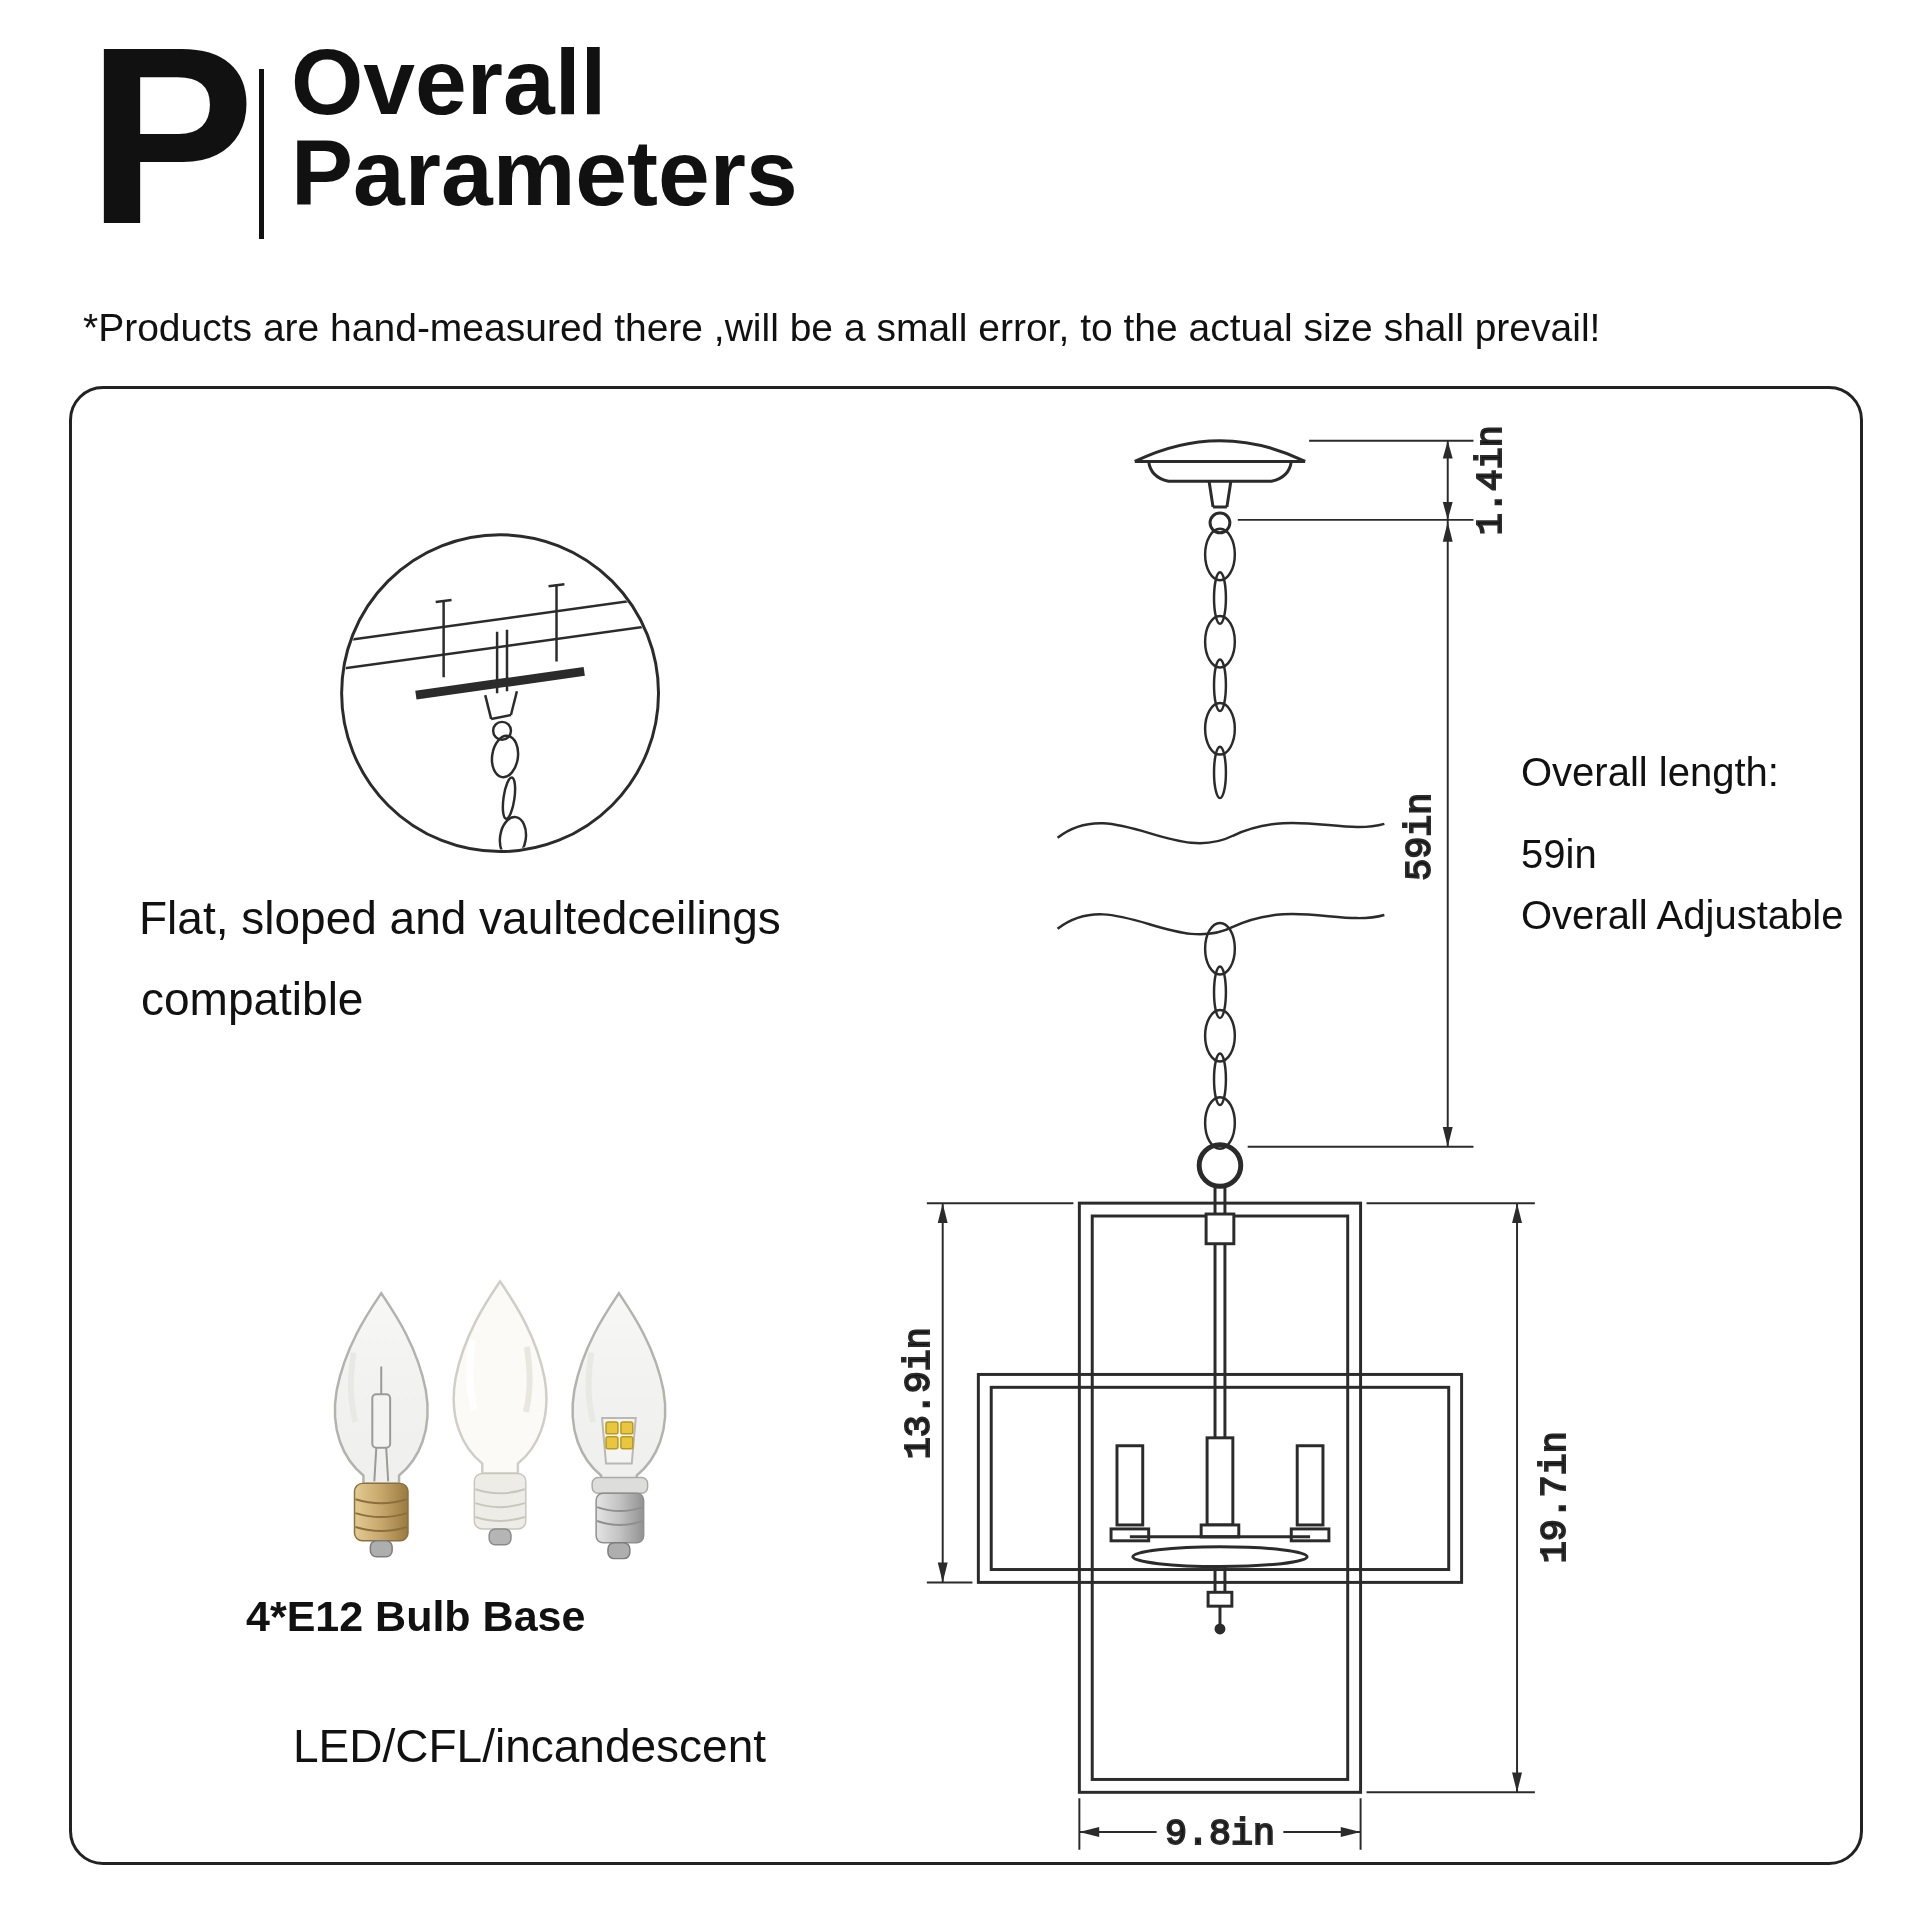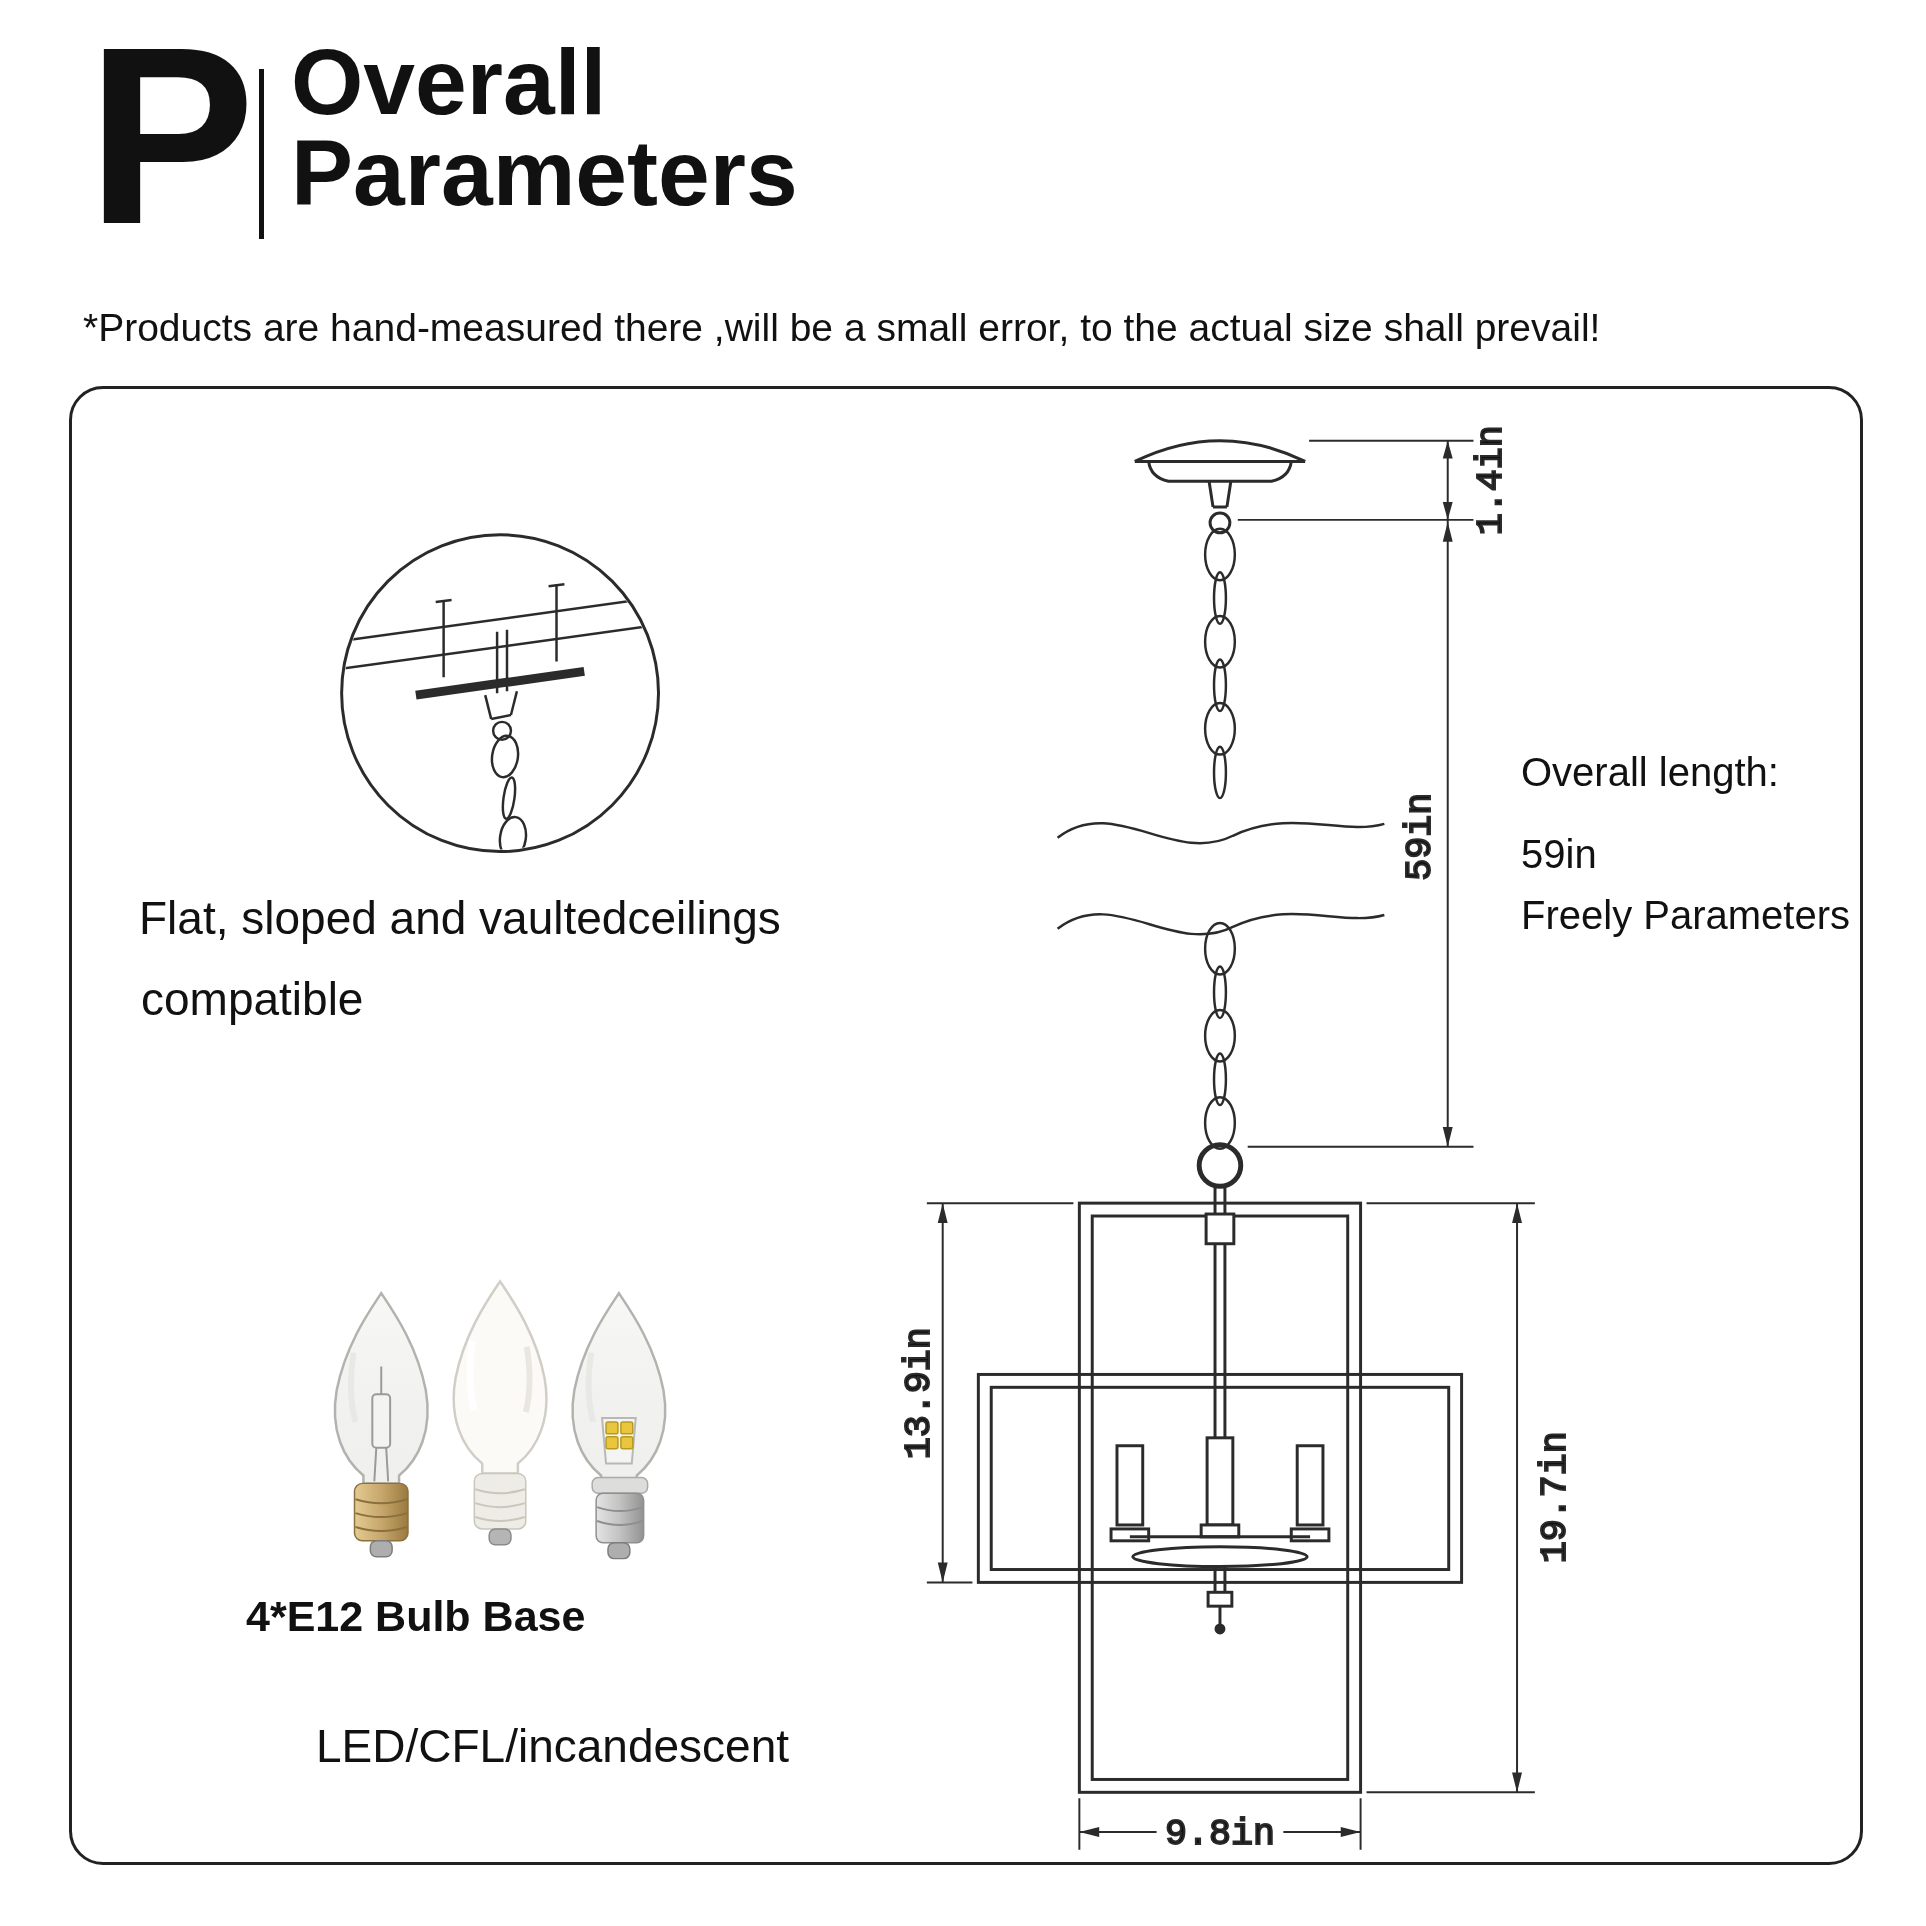--- a/index.html
+++ b/index.html
@@ -7,21 +7,21 @@
        font-family:"Liberation Sans",sans-serif;color:#111;}
   .abs{position:absolute;}
   .hdr-initial{font-size:252px;font-weight:700;line-height:1;letter-spacing:-4px;}
   .hdr-divider{width:5px;height:170px;background:#111;}
   .hdr-title{font-size:93px;font-weight:700;line-height:1;white-space:nowrap;}
   .disclaimer{font-size:39px;white-space:nowrap;}
   .panel{border:3px solid #222;border-radius:34px;}
   .note{font-size:46px;width:772px;}
   .ol-line{font-size:40px;white-space:nowrap;}
   .bulb-title{font-size:43px;font-weight:700;white-space:nowrap;}
-  .bulb-sub{font-size:46px;white-space:nowrap;margin-left:23px;}
+  .bulb-sub{font-size:46px;white-space:nowrap;}
   svg text{font-family:"Liberation Mono",monospace;font-size:37px;fill:#111;}
   .lineart{stroke:#2b2b2b;fill:none;}
 </style>
 </head>
 <body>
 
 <div class="abs hdr-initial" style="left:87px;top:10px;">P</div>
 
 <div class="abs hdr-divider" style="left:259px;top:69px;"></div>
 
@@ -30,21 +30,21 @@
 
 <div class="abs disclaimer" style="left:83px;top:299px;margin-top:7px;">*Products are hand-measured there ,will be a small error, to the actual size shall prevail!</div>
 
 <div class="abs panel" style="left:69px;top:386px;width:1788px;height:1473px;"></div>
 
 <div class="abs note" style="left:139px;top:891px;">Flat, sloped and vaultedceilings</div>
 <div class="abs note" style="left:141px;top:972px;">compatible</div>
 
 <div class="abs ol-line" style="left:1521px;top:750px;">Overall length:</div>
 <div class="abs ol-line" style="left:1521px;top:832px;">59in</div>
-<div class="abs ol-line" style="left:1521px;top:893px;">Freely Parameters</div>
+<div class="abs ol-line" style="left:1521px;top:893px;">Overall Adjustable</div>
 
 <div class="abs bulb-title" style="left:246px;top:1592px;">4*E12 Bulb Base</div>
 <div class="abs bulb-sub" style="left:293px;top:1719px;">LED/CFL/incandescent</div>
 
 <svg class="abs" style="left:0;top:0;" width="1927" height="1927" viewBox="0 0 1946 1946">
 
   <defs>
     <clipPath id="detailClip">
         <circle cx="505" cy="700" r="158"></circle>
       </clipPath>

